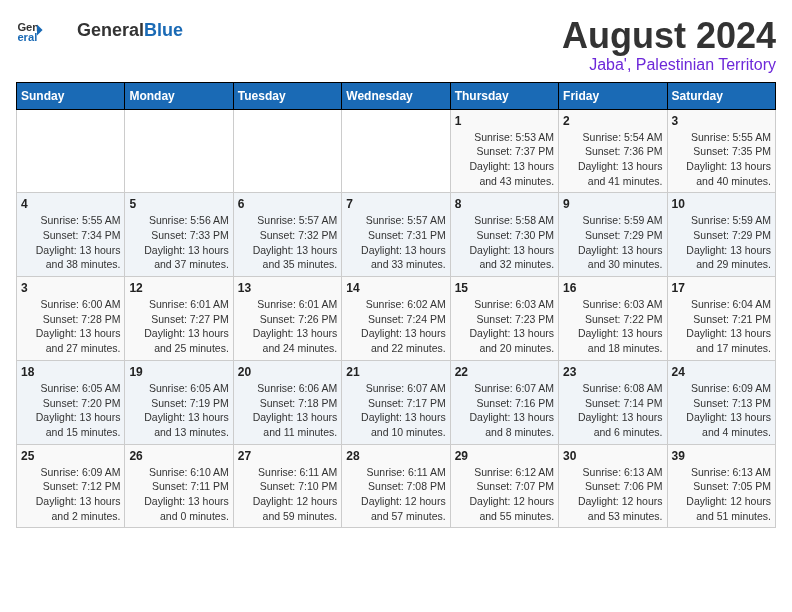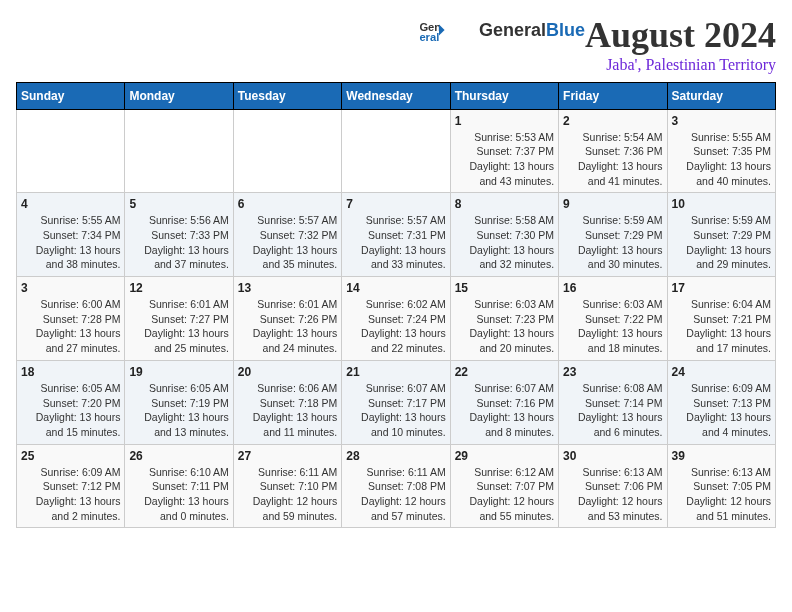--- a/index.html
+++ b/index.html
@@ -5,36 +5,35 @@
     * { box-sizing: border-box; margin: 0; padding: 0; }
     body {
       font-family: Arial, sans-serif;
       background: #fff;
       width: 792px;
       min-height: 612px;
       padding: 16px;
     }
     .header {
       display: flex;
-      justify-content: flex-end;
+      justify-content: space-between;
       align-items: flex-start;
       margin-bottom: 8px;
     }
     .logo {
       display: flex;
       align-items: center;
       gap: 4px;
     }
     .logo-icon {
       width: 28px;
       height: 28px;
     }
     .title-block {
       text-align: right;
-      font-family: Liberation Serif, serif;
     }
     .main-title {
       font-size: 36px;
       font-weight: bold;
       color: #333;
       line-height: 1.1;
     }
     .subtitle {
       font-size: 16px;
       color: #6d28d9;

